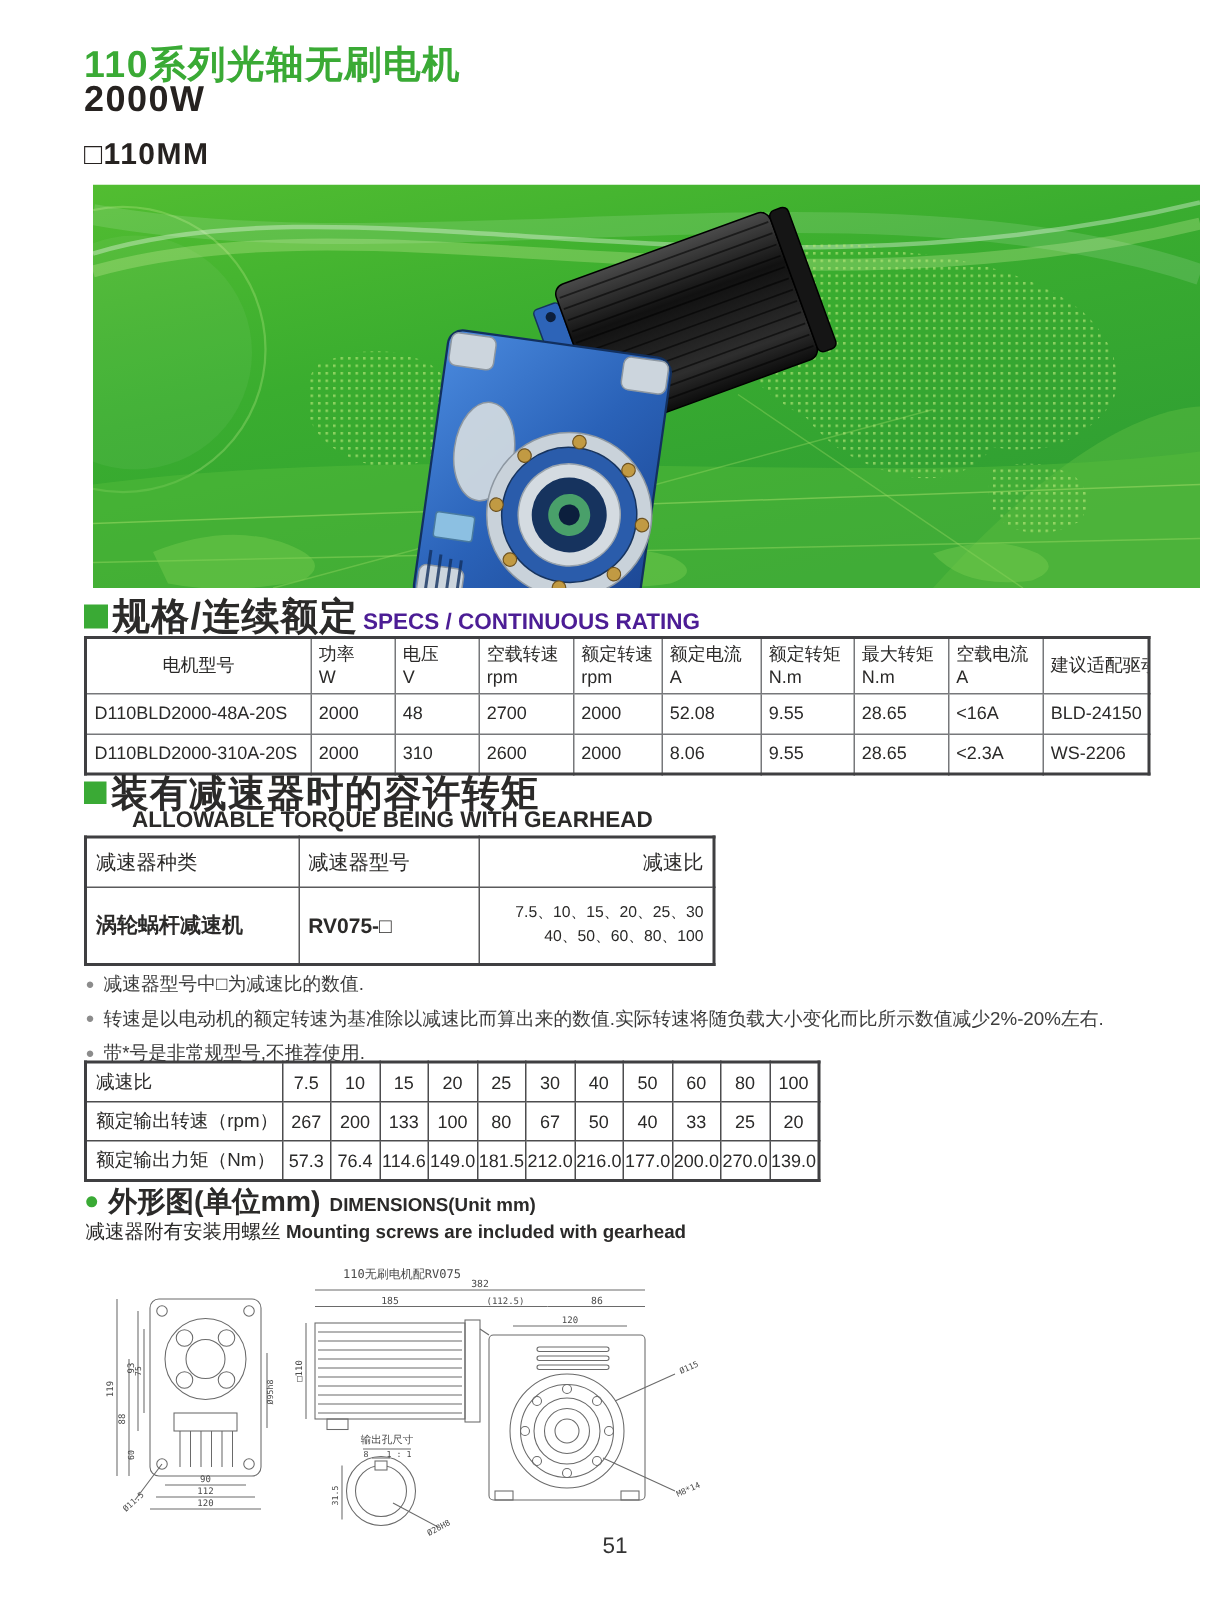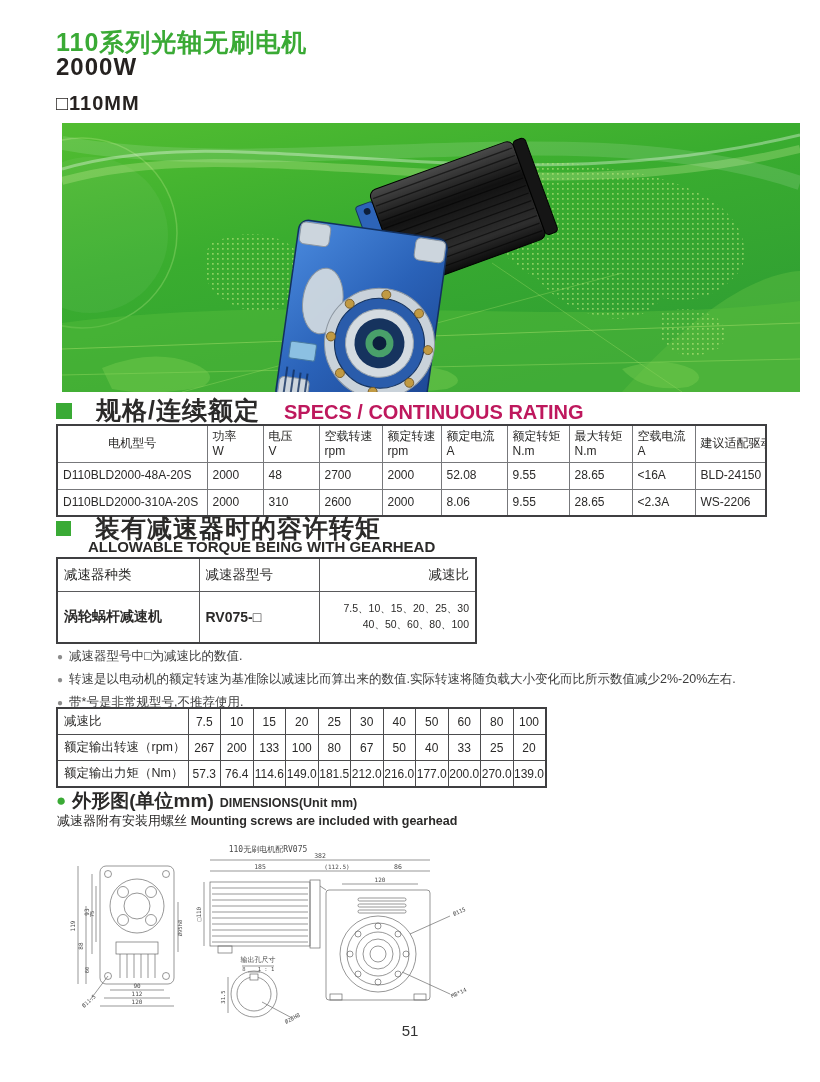--- a/index.html
+++ b/index.html
@@ -9,24 +9,24 @@
 
   
   .series-title{left:56px;top:26px;font-size:25px;font-weight:bold;color:#3aaa35;letter-spacing:1px;}
   .power-title{left:56px;top:53px;font-size:24px;font-weight:700;color:#262220;letter-spacing:1px;}
   .frame-title{left:56px;top:92px;font-size:20px;font-weight:bold;color:#262220;letter-spacing:1px;}
 
   
   .hero{left:62px;top:123px;width:738px;height:269px;}
 
   
-  .sec-head{display:flex;align-items:baseline;gap:24px;}
+  .sec-head{display:flex;align-items:baseline;gap:3px;}
   .sec-square{width:16px;height:16px;background:#3aaa35;align-self:center;flex:none;}
   .sec-cn{font-size:25px;font-weight:bold;color:#2b2a29;letter-spacing:1px;}
-  .sec-en{font-size:20px;font-weight:bold;color:#be185d;}
+  .sec-en{font-size:15px;font-weight:bold;color:#4c1d95;}
   .sec1{left:56px;top:394px;}
   .sec2{left:56px;top:512px;}
   .sec2 .sec-square{width:15px;height:15px;}
   .sec2-en{left:88px;top:538px;font-size:15px;font-weight:bold;color:#2b2a29;}
 
   
   table{border-collapse:collapse;}
   .spec-table{left:56px;top:424px;width:709px;font-size:12px;table-layout:fixed;}
   .spec-table th,.spec-table td{border:1px solid #77787b;padding:2px 5px;text-align:left;
      font-weight:normal;vertical-align:middle;line-height:1.25;overflow:hidden;white-space:nowrap;}

